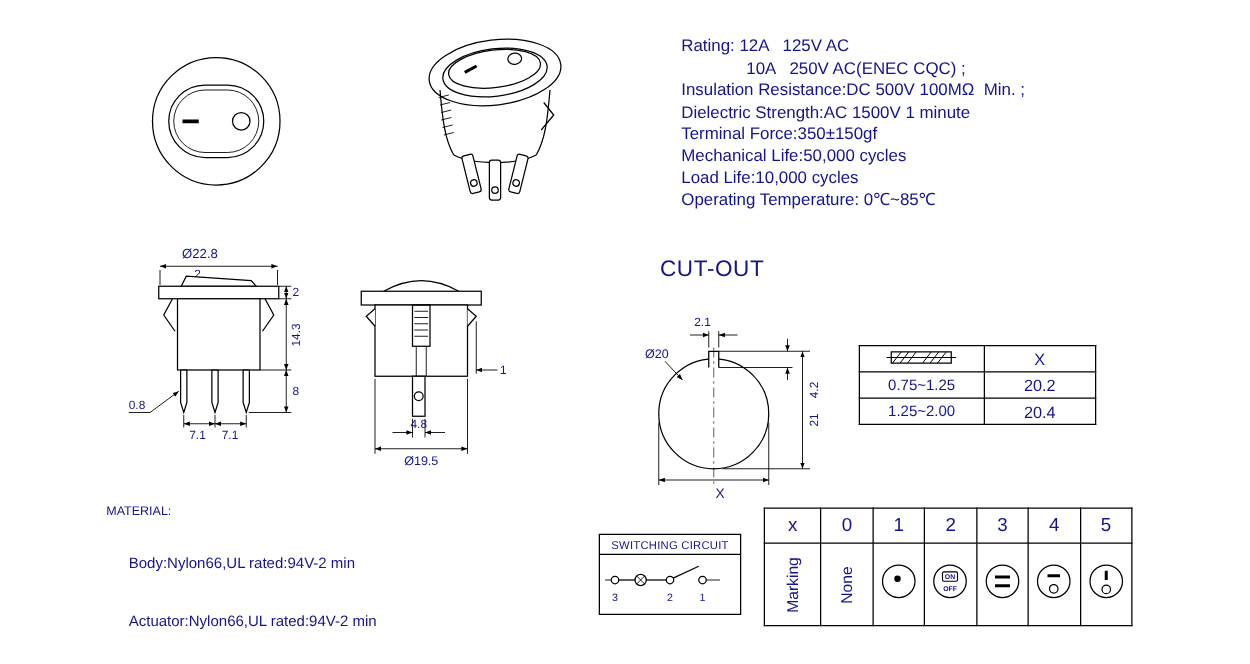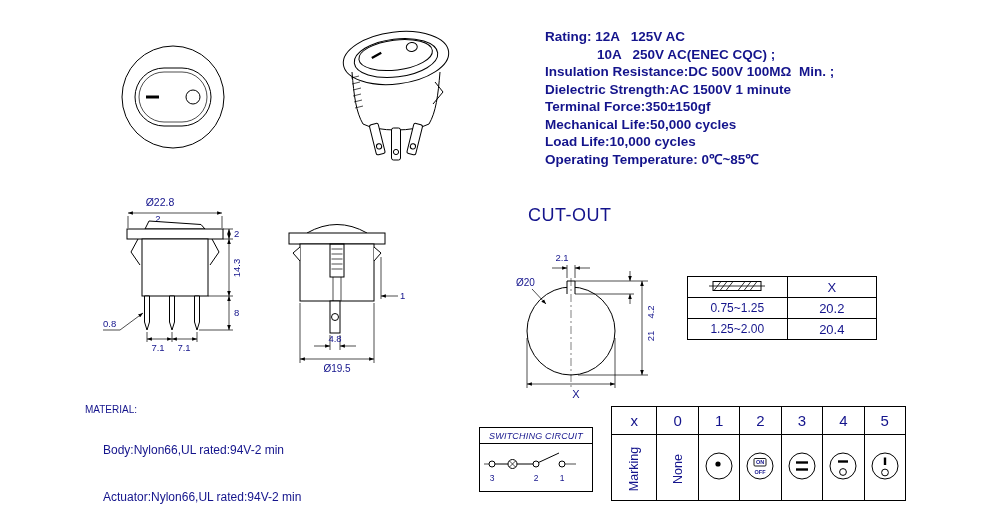--- a/index.html
+++ b/index.html
@@ -8,40 +8,40 @@
     width:1000px; height:531px; position:relative; overflow:hidden;
     font-family:"Liberation Sans", sans-serif; color:#14148c;
   }
   .abs { position:absolute; }
   svg text { font-family:"Liberation Sans", sans-serif; fill:#14148c; }
   .ln { stroke:#000; fill:none; stroke-width:1; }
   .thin { stroke:#000; fill:none; stroke-width:0.7; }
   .fillw { fill:#fff; stroke:#000; stroke-width:1; }
   .dimtxt { font-size:9.5px; }
   .ratings { left:545px; top:28px; width:430px; font-size:13.5px; line-height:17.5px; }
-  .r-line { white-space:pre;font-weight:bold; }
+  .r-line { white-space:pre; }
   .r-indent { padding-left:52px; }
   .cutout-title { left:528px; top:205px; font-size:18px; letter-spacing:0.5px; }
   .material { left:85px; top:404px; }
   .material-title { font-size:10px; margin-bottom:4px; }
   .material-line { font-size:12px; line-height:23px; padding-left:18px; white-space:pre;margin-top:24px; }
   table { border-collapse:collapse; }
   .cut-table { left:687px; top:276px; width:190px; }
   .cut-table td { border:1px solid #000; text-align:center; vertical-align:middle; height:21px; font-size:12px; color:#14148c; }
   .cut-table .c1 { width:100px; }
   .cut-table .c2 { width:90px; font-size:13px; }
   .mark-table { left:611px; top:406px; width:295px; }
   .mark-table td { border:1px solid #000; text-align:center; vertical-align:middle; color:#14148c; }
   .mark-table .hrow td { height:28px; font-size:15px; }
   .mark-table .irow td { height:66px; }
   .mark-table .narrow { width:31px; }
   .mark-table .wcol { width:44px; }
   .vert { display:inline-block; transform:rotate(-90deg); white-space:nowrap; font-size:12.5px; }
   .circuit-box { left:479px; top:427px; width:114px; height:65px; border:1px solid #000; }
-  .circuit-title { font-size:9px; text-align:center; padding:3px 0 2px 0; border-bottom:1px solid #000; color:#14148c; letter-spacing:0.2px;font-style:italic; }
+  .circuit-title { font-size:9px; text-align:center; padding:3px 0 2px 0; border-bottom:1px solid #000; color:#14148c; letter-spacing:0.2px; }
 </style>
 </head>
 <body>
 
 <svg class="abs" style="left:118px;top:42px" width="110" height="112" viewBox="0 0 110 112">
   <circle cx="55" cy="55" r="51" class="fillw" stroke-width="2"></circle>
   <rect x="17" y="26" width="76" height="58" rx="29" ry="29" class="ln" stroke-width="1.4"></rect>
   <rect x="21" y="30" width="68" height="50" rx="25" ry="25" class="thin"></rect>
   <line x1="28" y1="55" x2="41" y2="55" stroke="#000" stroke-width="3"></line>
   <circle cx="75" cy="55" r="7" class="ln" stroke-width="3"></circle>

